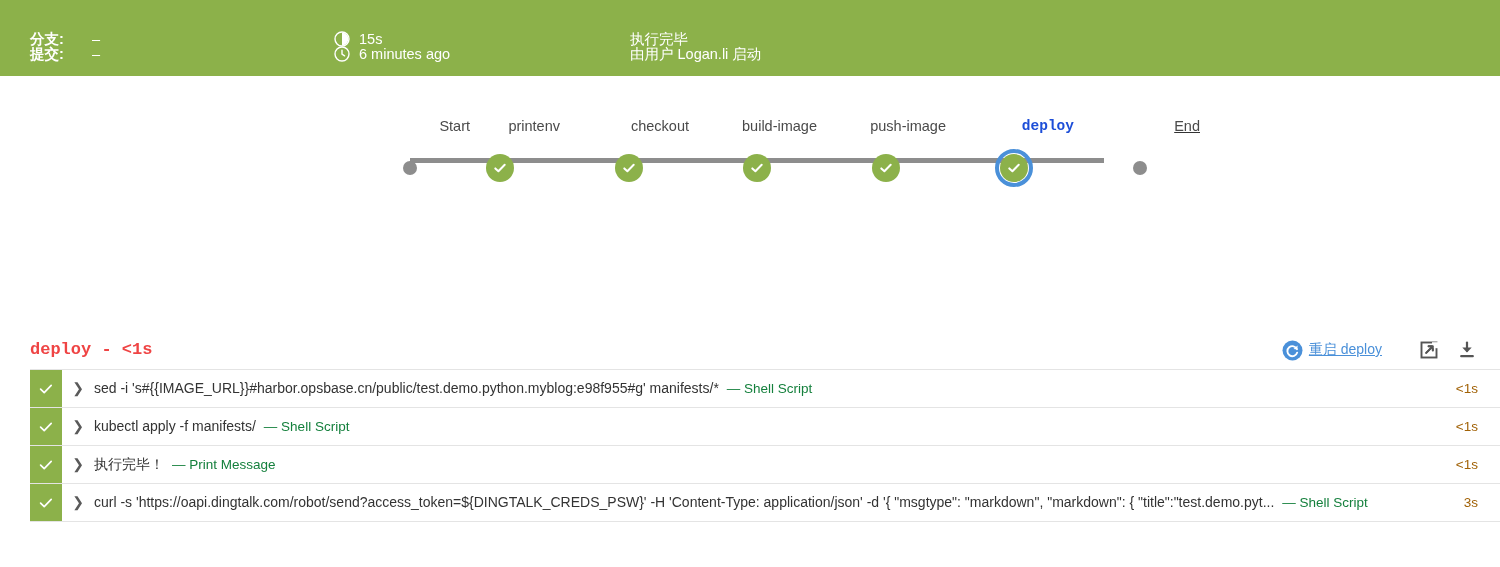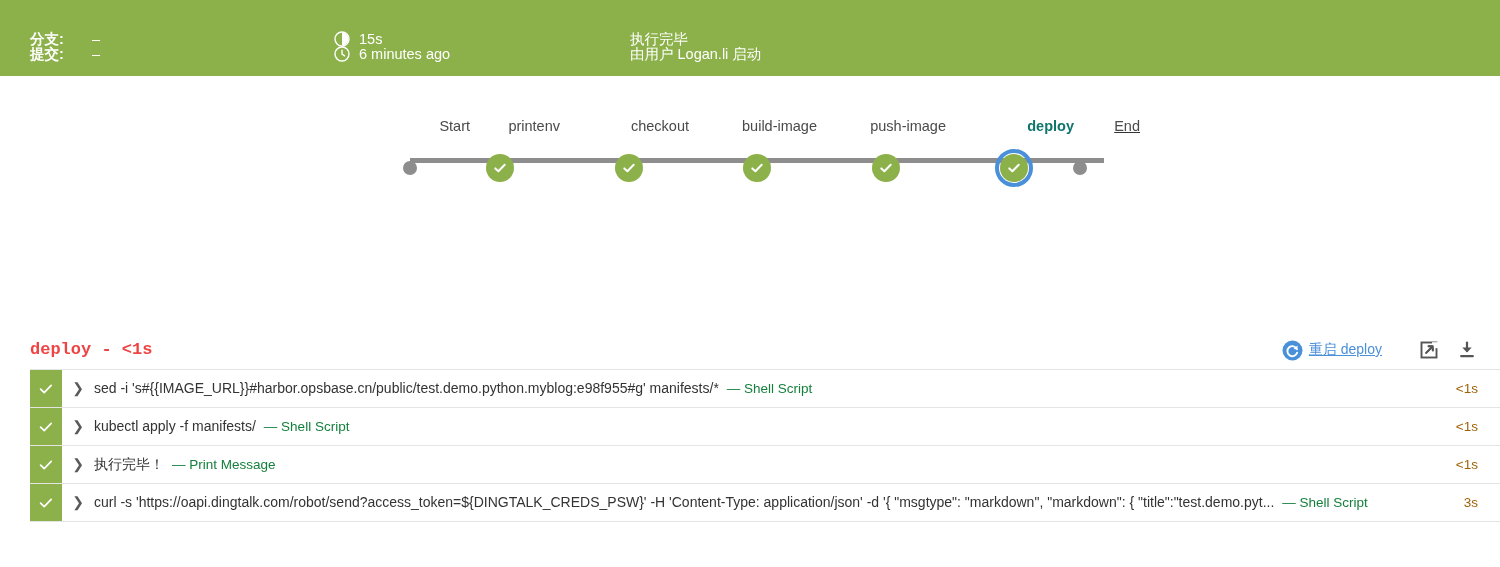--- a/index.html
+++ b/index.html
@@ -82,21 +82,22 @@
   }
   .stage-label {
     font-size: 14.5px;
     color: #4a4a4a;
     line-height: 16px;
     height: 16px;
     white-space: nowrap;
   }
   .stage.current .stage-label {
     font-weight: bold;
-    color: #0f766e;
+    color: #1d4ed8;
+    font-family: Liberation Mono, monospace;
   }
   .stage-node-wrap {
     position: relative;
     height: 46px;
     margin-top: 11px;
   }
   .node-circle {
     position: absolute;
     left: 50%;
     top: 50%;
@@ -373,21 +374,21 @@
     <div class="stage-node-wrap">
       <div class="node-ring"></div>
       <div class="node-circle">
         <svg width="16" height="16" viewBox="0 0 16 16">
             <path d="M3.3 8.4 L6.4 11.3 L12.7 4.8" fill="none" stroke="#ffffff" stroke-width="2" stroke-linecap="round" stroke-linejoin="round"></path>
           </svg>
       </div>
     </div>
   </div>
 
-  <div class="stage" style="left:1080px;text-decoration:underline;">
+  <div class="stage" style="left:1140px;text-decoration:underline;">
     <div class="stage-label">End</div>
     <div class="stage-node-wrap">
       <div class="node-dot"></div>
     </div>
   </div>
 </div>
 
 <div class="log-header">
   <div class="log-title">deploy - &lt;1s</div>
   <div class="log-actions">

